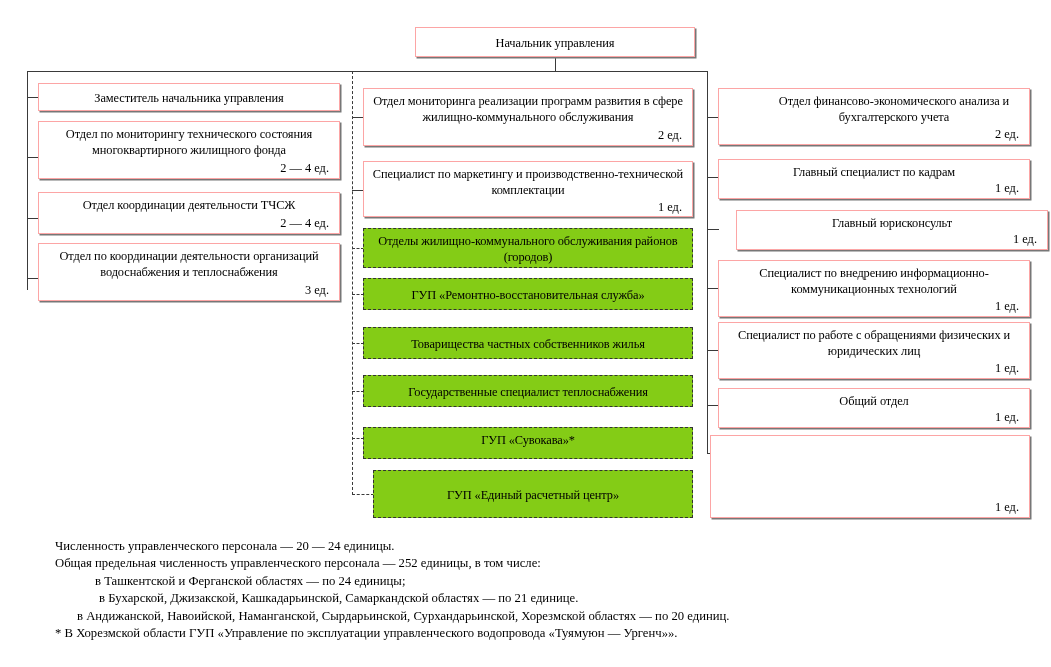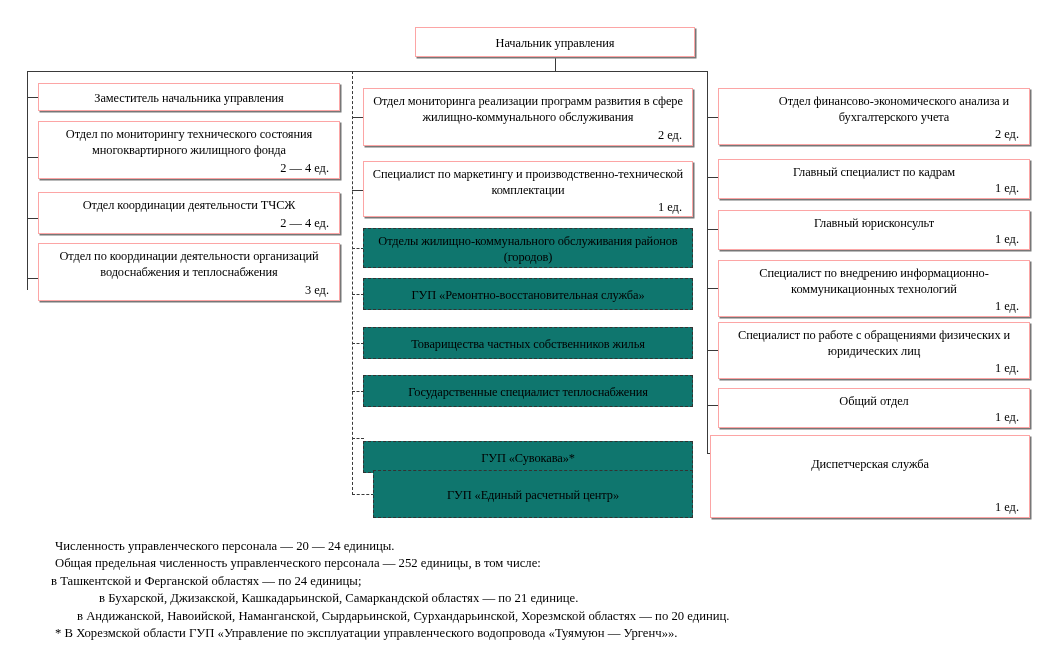--- a/index.html
+++ b/index.html
@@ -20,21 +20,21 @@
     border:1px solid #fca5a5;
     box-shadow:1.5px 1.5px 0 0 #777777;
     padding:4px 8px 2px 8px;
     display:flex;
     flex-direction:column;
     z-index:3;
   }
   .box.dashed{
     border:1px dashed #333333;
     box-shadow:none;
-    background:#0f766e;
+    background:#84cc16;
   }
   .box .title{
     text-align:center;
     font-size:12.4px;
     line-height:1.32;
     letter-spacing:-0.1px;
   }
   .box .units{
     margin-top:auto;
     text-align:right;
@@ -127,21 +127,21 @@
   </div>
 
   <div class="box dashed" style="left:363px;top:278px;width:330px;height:32px;justify-content:center;">
     <div class="title">ГУП «Ремонтно-восстановительная служба»</div>
   </div>
 
   <div class="box dashed" style="left:363px;top:375px;width:330px;height:32px;justify-content:center;">
     <div class="title">Государственные специалист теплоснабжения</div>
   </div>
 
-  <div class="box dashed" style="left:363px;top:441px;width:330px;height:32px;justify-content:center;">
+  <div class="box dashed" style="left:363px;top:427px;width:330px;height:32px;justify-content:flex-start;">
     <div class="title">ГУП «Сувокава»*</div>
   </div>
 
   <div class="box dashed" style="left:373px;top:470px;width:320px;height:48px;justify-content:center;">
     <div class="title">ГУП «Единый расчетный центр»</div>
   </div>
 
   <div class="ln v" style="left:707px;top:71px;height:383px;"></div>
 
   <div class="ln h" style="left:707px;top:117px;width:12px;"></div>
@@ -155,47 +155,46 @@
   <div class="box" style="left:718px;top:88px;width:312px;height:57px;padding-left:48px;">
     <div class="title">Отдел финансово-экономического анализа и бухгалтерского учета</div>
     <div class="units">2 ед.</div>
   </div>
 
   <div class="box" style="left:718px;top:159px;width:312px;height:40px;">
     <div class="title">Главный специалист по кадрам</div>
     <div class="units">1 ед.</div>
   </div>
 
-  <div class="box" style="left:718px;top:210px;width:312px;height:40px;">
+  <div class="box" style="left:736px;top:210px;width:312px;height:40px;">
     <div class="title">Главный юрисконсульт</div>
     <div class="units">1 ед.</div>
   </div>
 
   <div class="box" style="left:718px;top:260px;width:312px;height:57px;">
     <div class="title">Специалист по внедрению информационно-коммуникационных технологий</div>
     <div class="units">1 ед.</div>
   </div>
 
   <div class="box" style="left:718px;top:322px;width:312px;height:57px;">
     <div class="title">Специалист по работе с обращениями физических и юридических лиц</div>
     <div class="units">1 ед.</div>
   </div>
 
   <div class="box" style="left:718px;top:388px;width:312px;height:40px;">
     <div class="title">Общий отдел</div>
     <div class="units">1 ед.</div>
   </div>
 
   <div class="box" style="left:710px;top:435px;width:320px;height:83px;padding-top:20px;">
-    <div class="title">Диспетчерская служба</div>
     <div class="units">1 ед.</div>
   </div>
 
 </div>
 
 <div id="notes">
   <div class="nl" style="padding-left:55px;">Численность управленческого персонала — 20 — 24 единицы.</div>
   <div class="nl" style="padding-left:55px;">Общая предельная численность управленческого персонала — 252 единицы, в том числе:</div>
-  <div class="nl" style="padding-left:51px;">в Ташкентской и Ферганской областях — по 24 единицы;</div>
+  <div class="nl" style="padding-left:95px;">в Ташкентской и Ферганской областях — по 24 единицы;</div>
   <div class="nl" style="padding-left:99px;">в Бухарской, Джизакской, Кашкадарьинской, Самаркандской областях — по 21 единице.</div>
   <div class="nl" style="padding-left:77px;">в Андижанской, Навоийской, Наманганской, Сырдарьинской, Сурхандарьинской, Хорезмской областях — по 20 единиц.</div>
   <div class="nl" style="padding-left:55px;">* В Хорезмской области ГУП «Управление по эксплуатации управленческого водопровода «Туямуюн — Ургенч»».</div>
 </div>
 
 </body></html>

